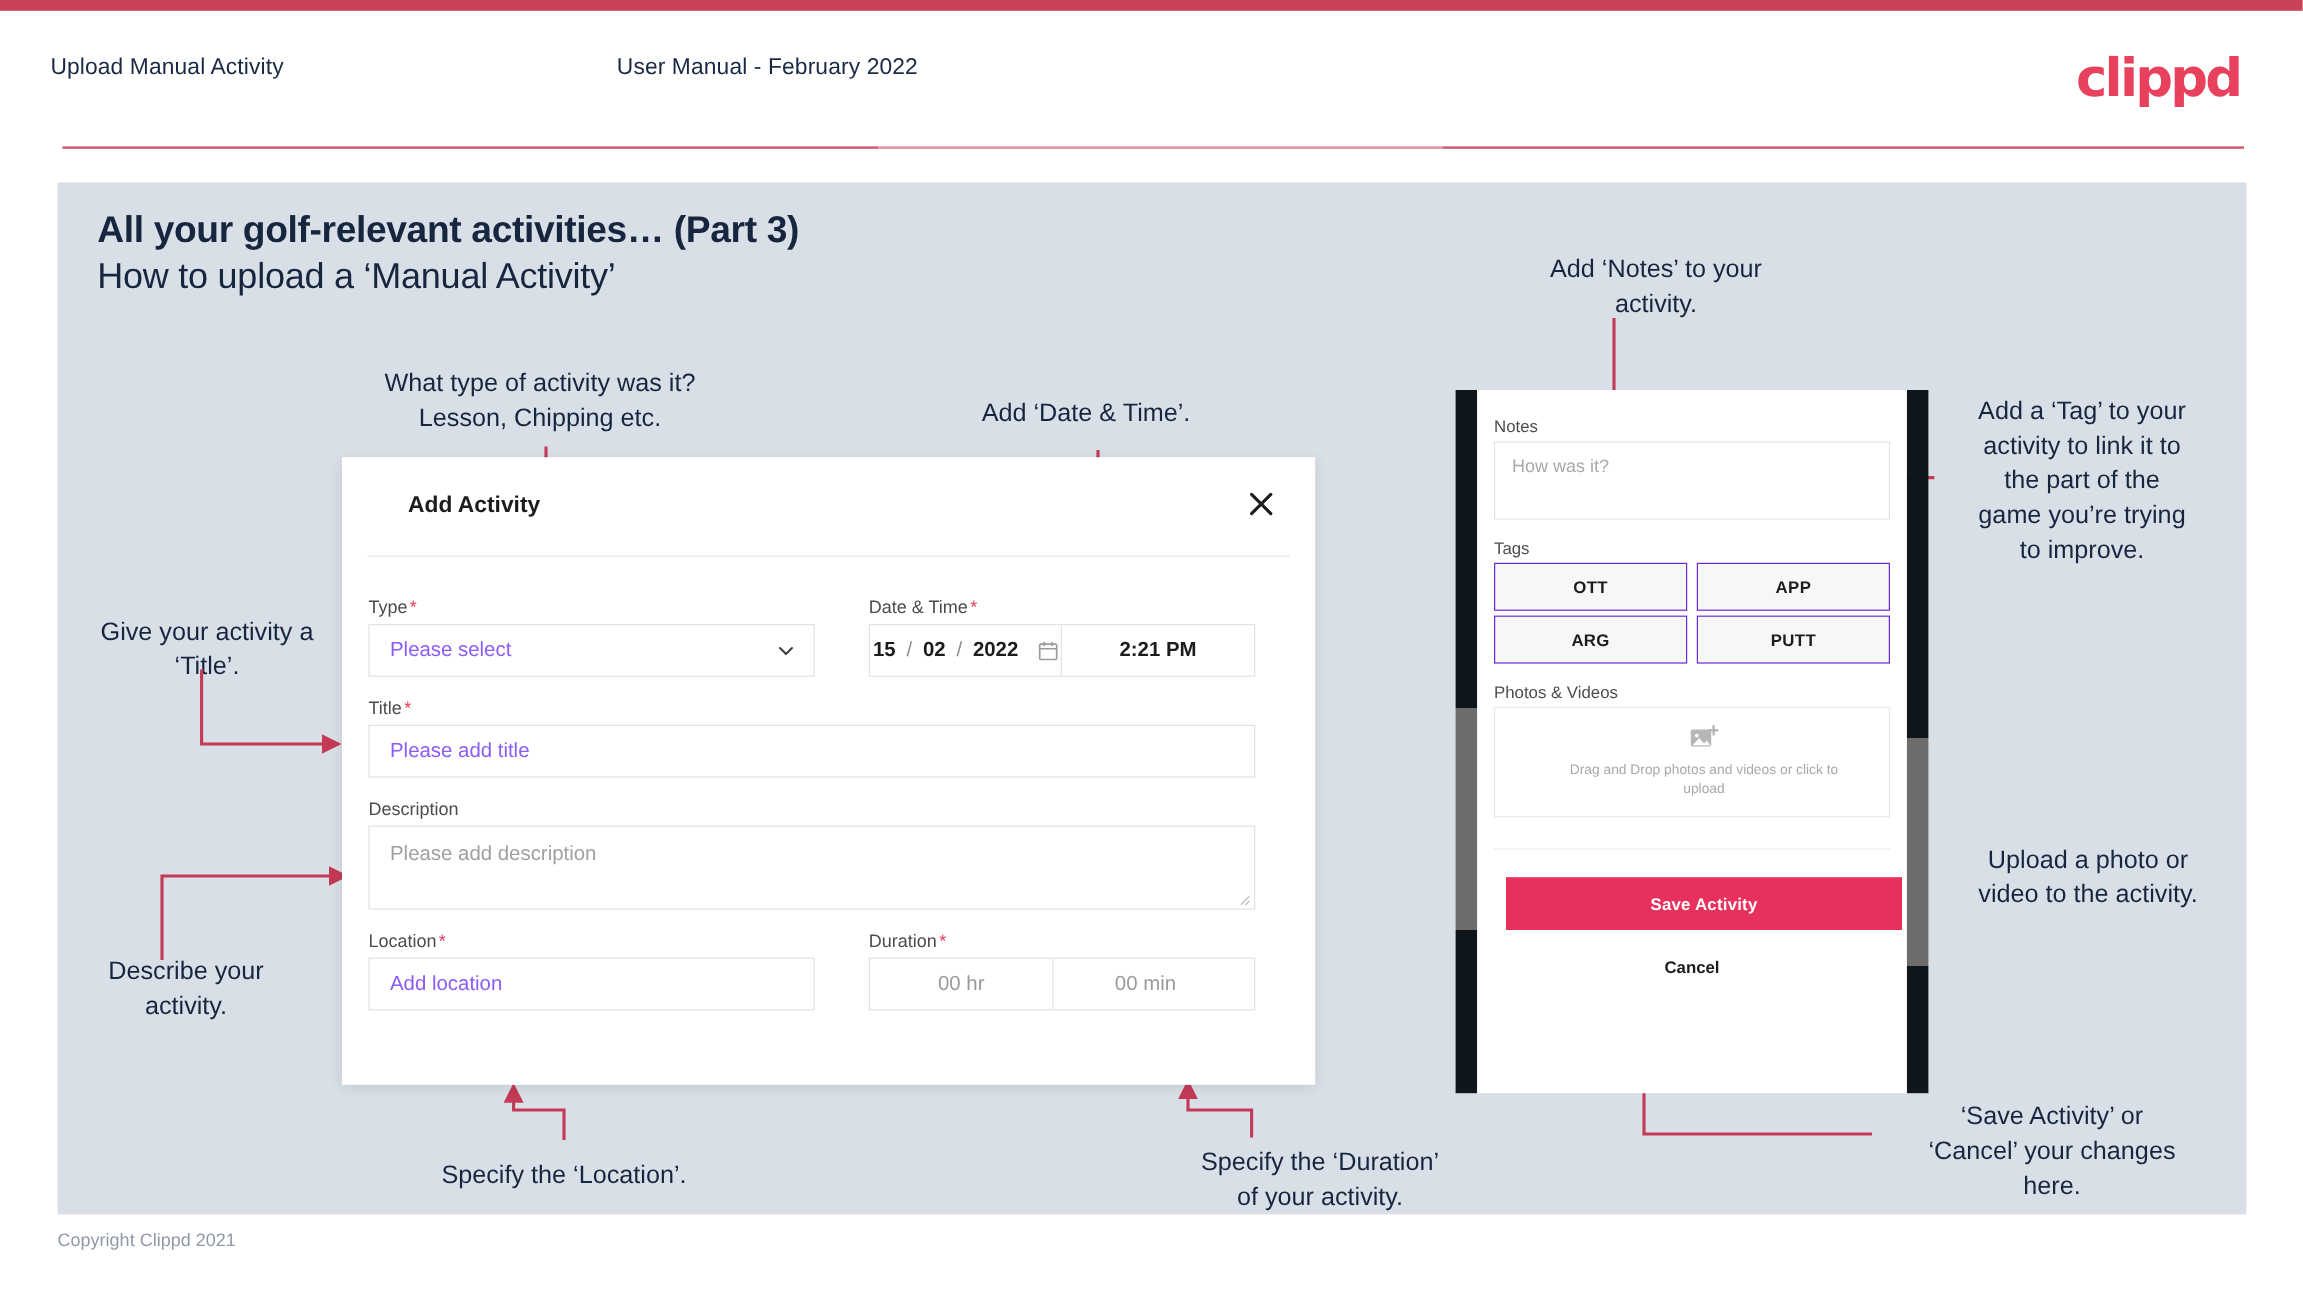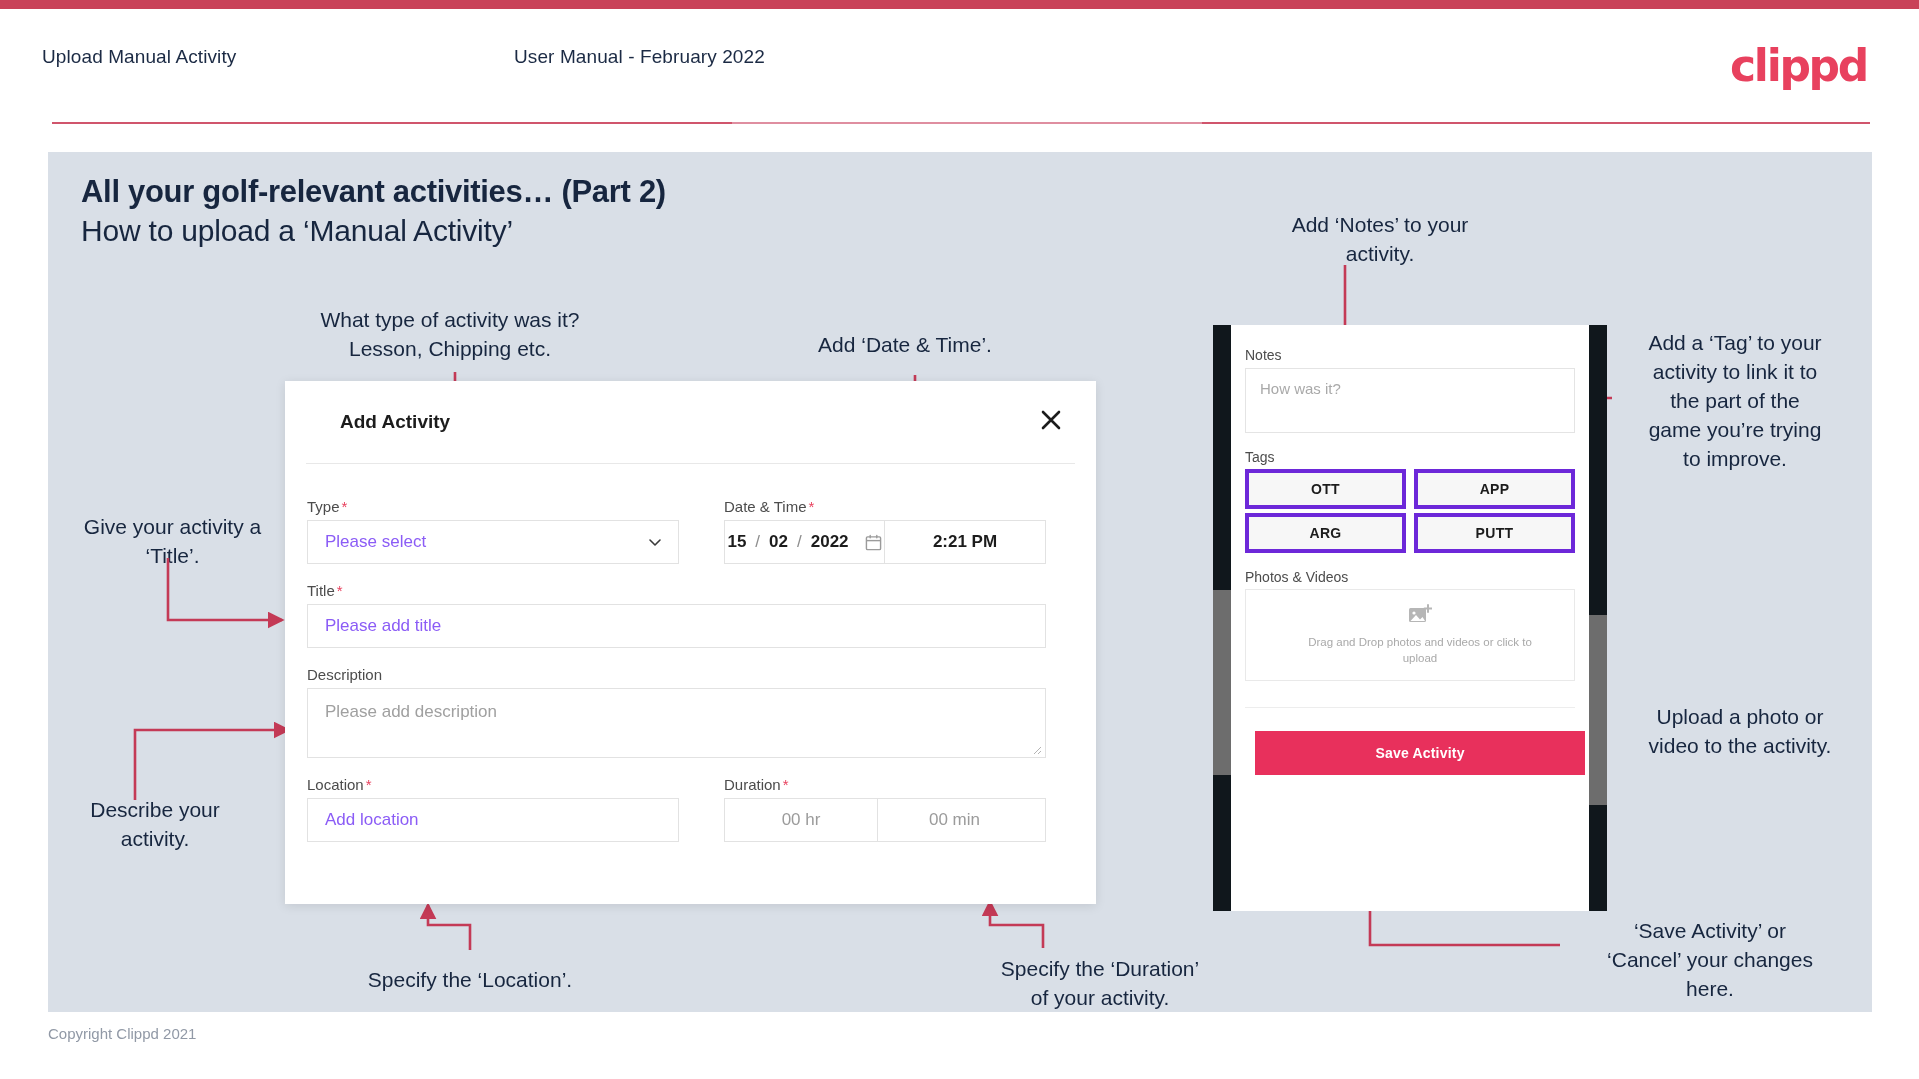--- a/index.html
+++ b/index.html
@@ -197,21 +197,21 @@
   }
   .p-box {
     position: absolute; border: 1px solid #e4e4e4; background:#fff;
   }
   .p-notes-ph {
     position: absolute; left: 14px; top: 11px;
     font-size: 15px; color: #a9a9a9;
   }
   .tag {
     position: absolute;
-    border: 4px solid #6d28d9; background: #f7f7f7;
+    border: 1px solid #6d28d9; background: #f7f7f7;
     display: flex; align-items: center; justify-content: center;
     font-size: 14px; font-weight: 700; color: #1c1c1c;
     letter-spacing: .3px;
   }
   .drop {
     position: absolute;
     border: 1px solid #e9e9e9; background: #fff;
     display: flex; flex-direction: column;
     align-items: center; justify-content: center;
     gap: 8px;
@@ -247,21 +247,21 @@
 
   <div class="hdr-left">Upload Manual Activity</div>
   <div class="hdr-mid">User Manual - February 2022</div>
   <div class="logo">clippd</div>
 
   <div class="hdr-rule" style="left:52px;width:680px;"></div>
   <div class="hdr-rule thin" style="left:732px;width:470px;"></div>
   <div class="hdr-rule" style="left:1202px;width:668px;"></div>
 
   <div class="slide">
-    <div class="title1">All your golf-relevant activities… (Part 2)</div>
+    <div class="title1">All your golf-relevant activities… (Part 3)</div>
     <div class="title2">How to upload a ‘Manual Activity’</div>
   </div>
 
   <div class="anno" style="left:295px;top:305px;width:310px;">What type of activity was it?
 Lesson, Chipping etc.</div>
   <div class="anno" style="left:40px;top:512px;width:265px;">Give your activity a
 ‘Title’.</div>
   <div class="anno" style="left:760px;top:330px;width:290px;">Add ‘Date &amp; Time’.</div>
   <div class="anno" style="left:40px;top:795px;width:230px;">Describe your
 activity.</div>
@@ -427,17 +427,20 @@
           <path d="M20,1 L20,8 M16.5,4.5 L23.5,4.5" stroke="#b6b6b6" stroke-width="2" stroke-linecap="round"></path>
         </svg>
         <div class="drop-txt">Drag and Drop photos and videos or click to upload</div>
       </div>
 
       <div class="p-rule" style="left:14px;top:382px;width:330px;"></div>
 
       <div class="save-btn" style="left:14px;top:406px;width:330px;height:44px;margin-left:10px;">
         <span>Save Activity</span>
       </div>
+      <div class="cancel-btn" style="left:14px;top:466px;width:330px;height:30px;">
+        <span>Cancel</span>
+      </div>
     </div>
   </div>
 
   <div class="footer">Copyright Clippd 2021</div>
 </div>
 
 </body></html>

